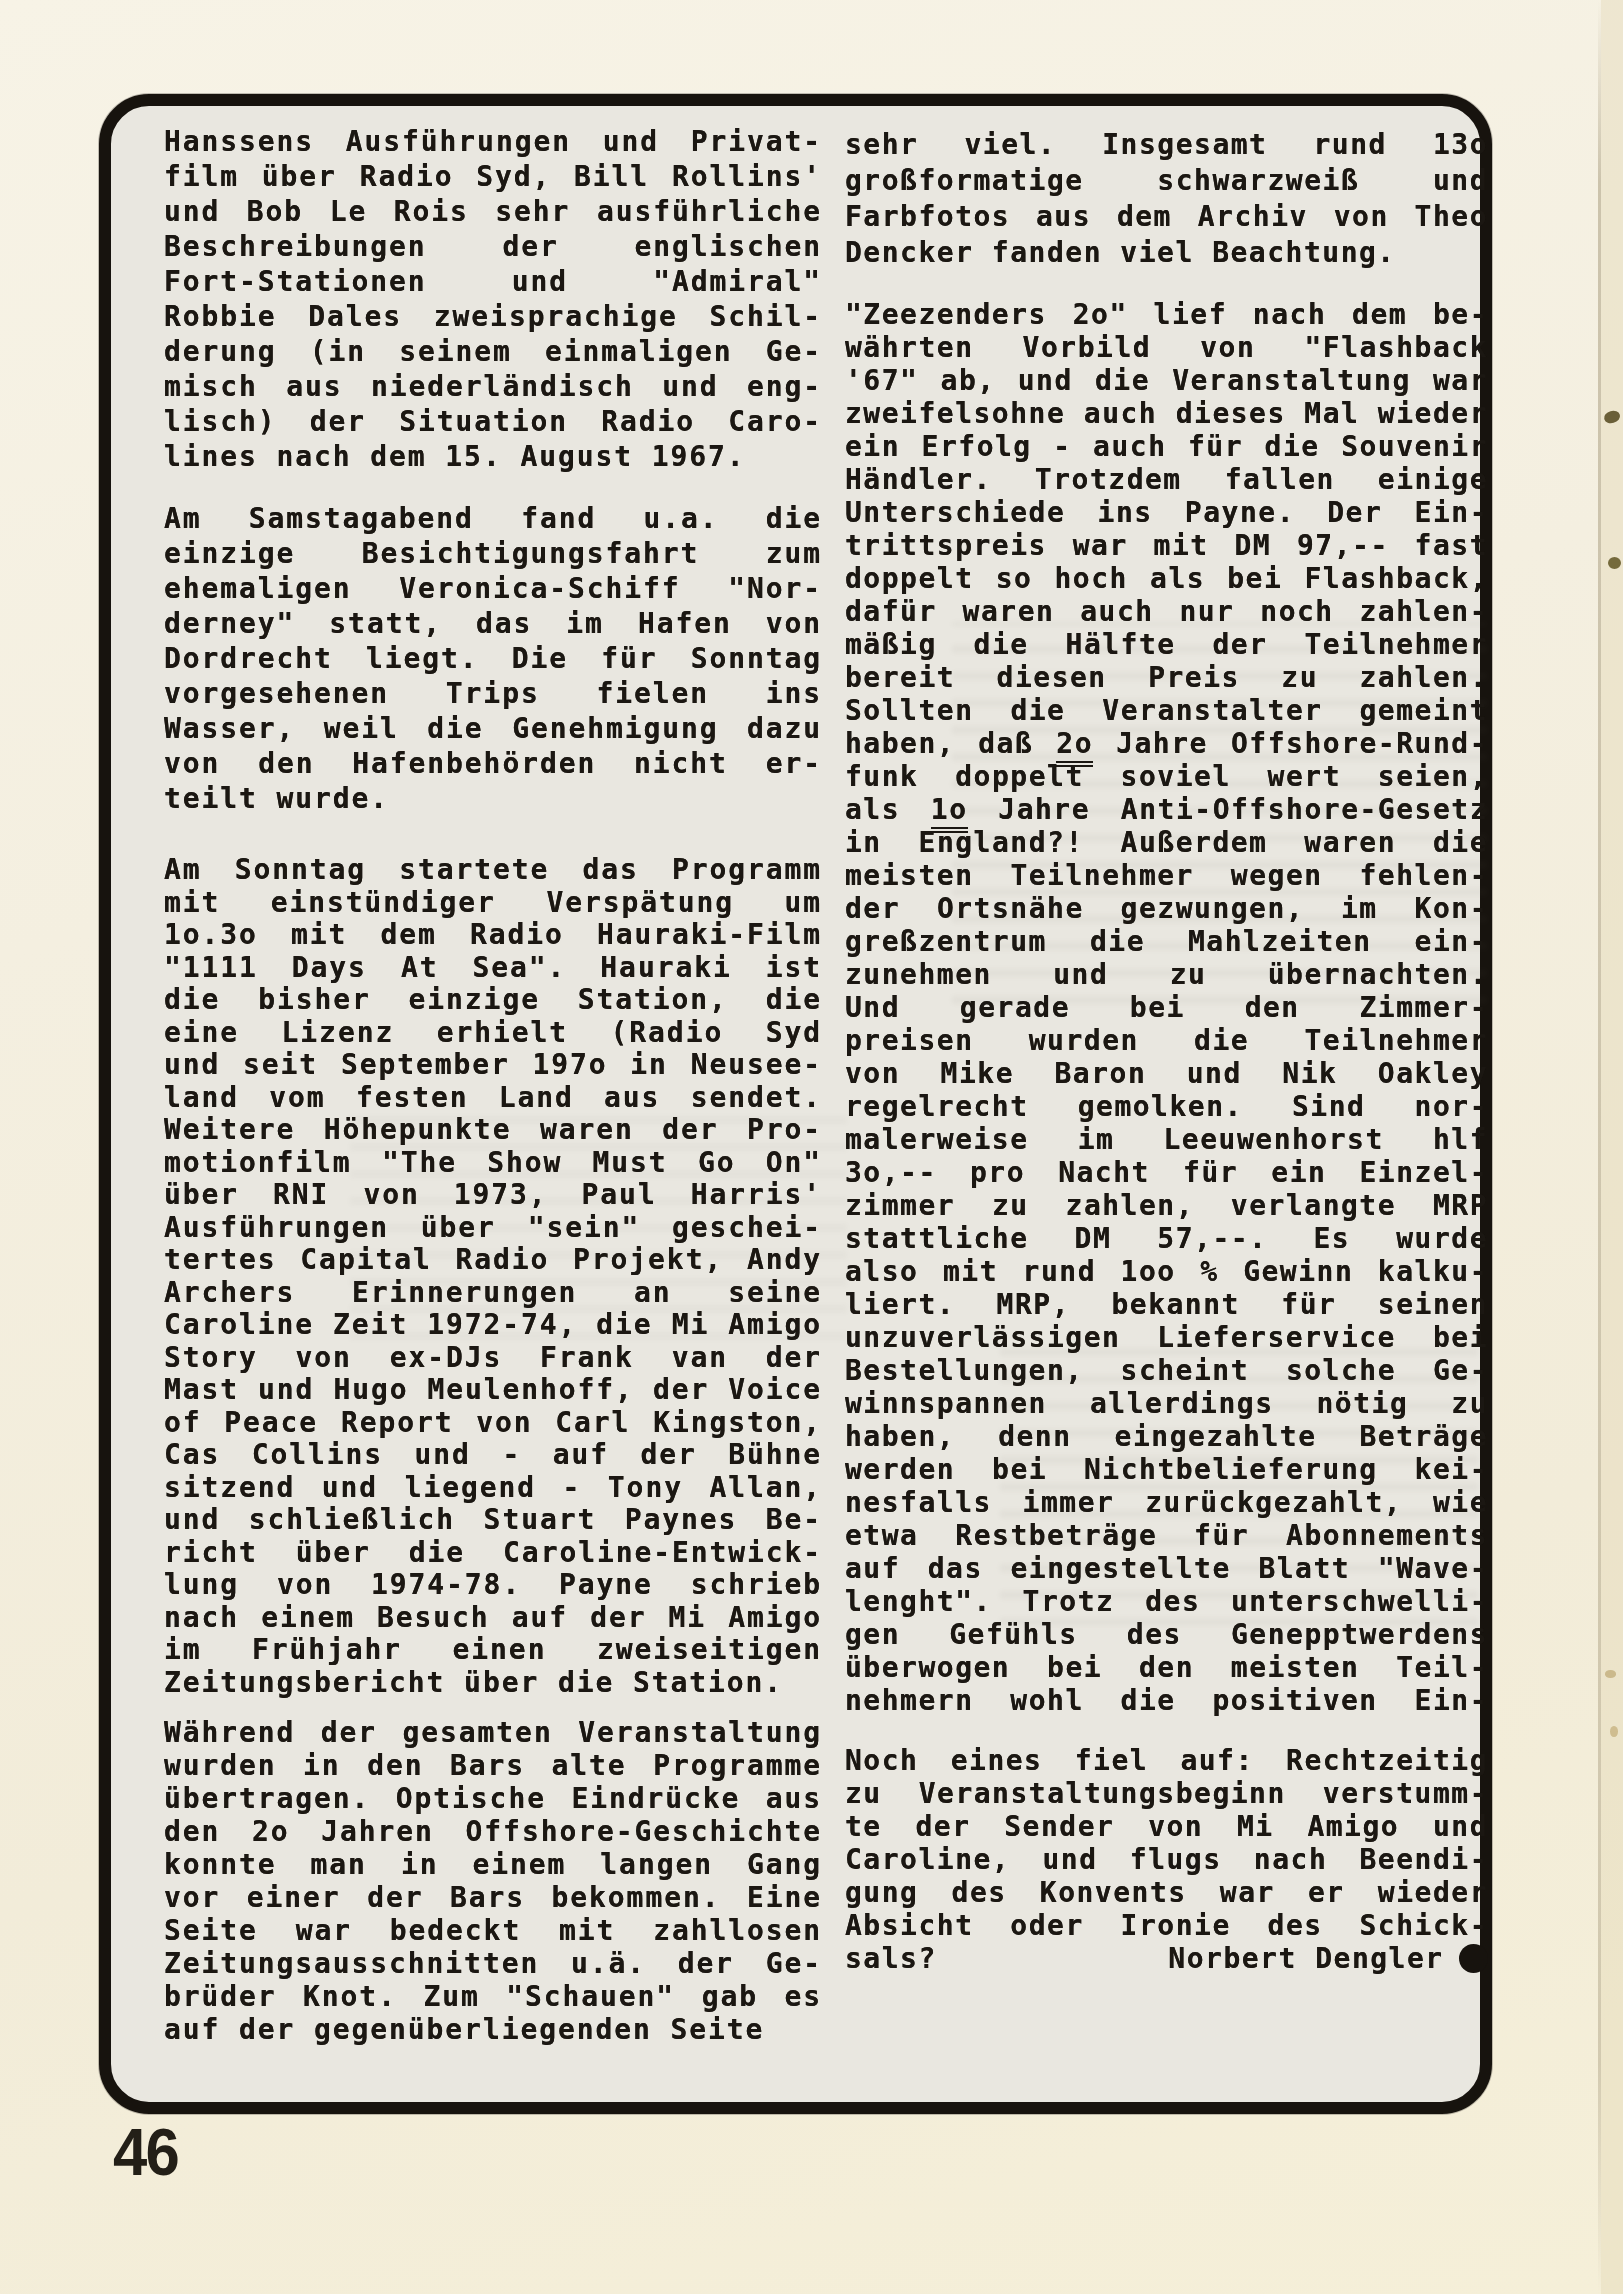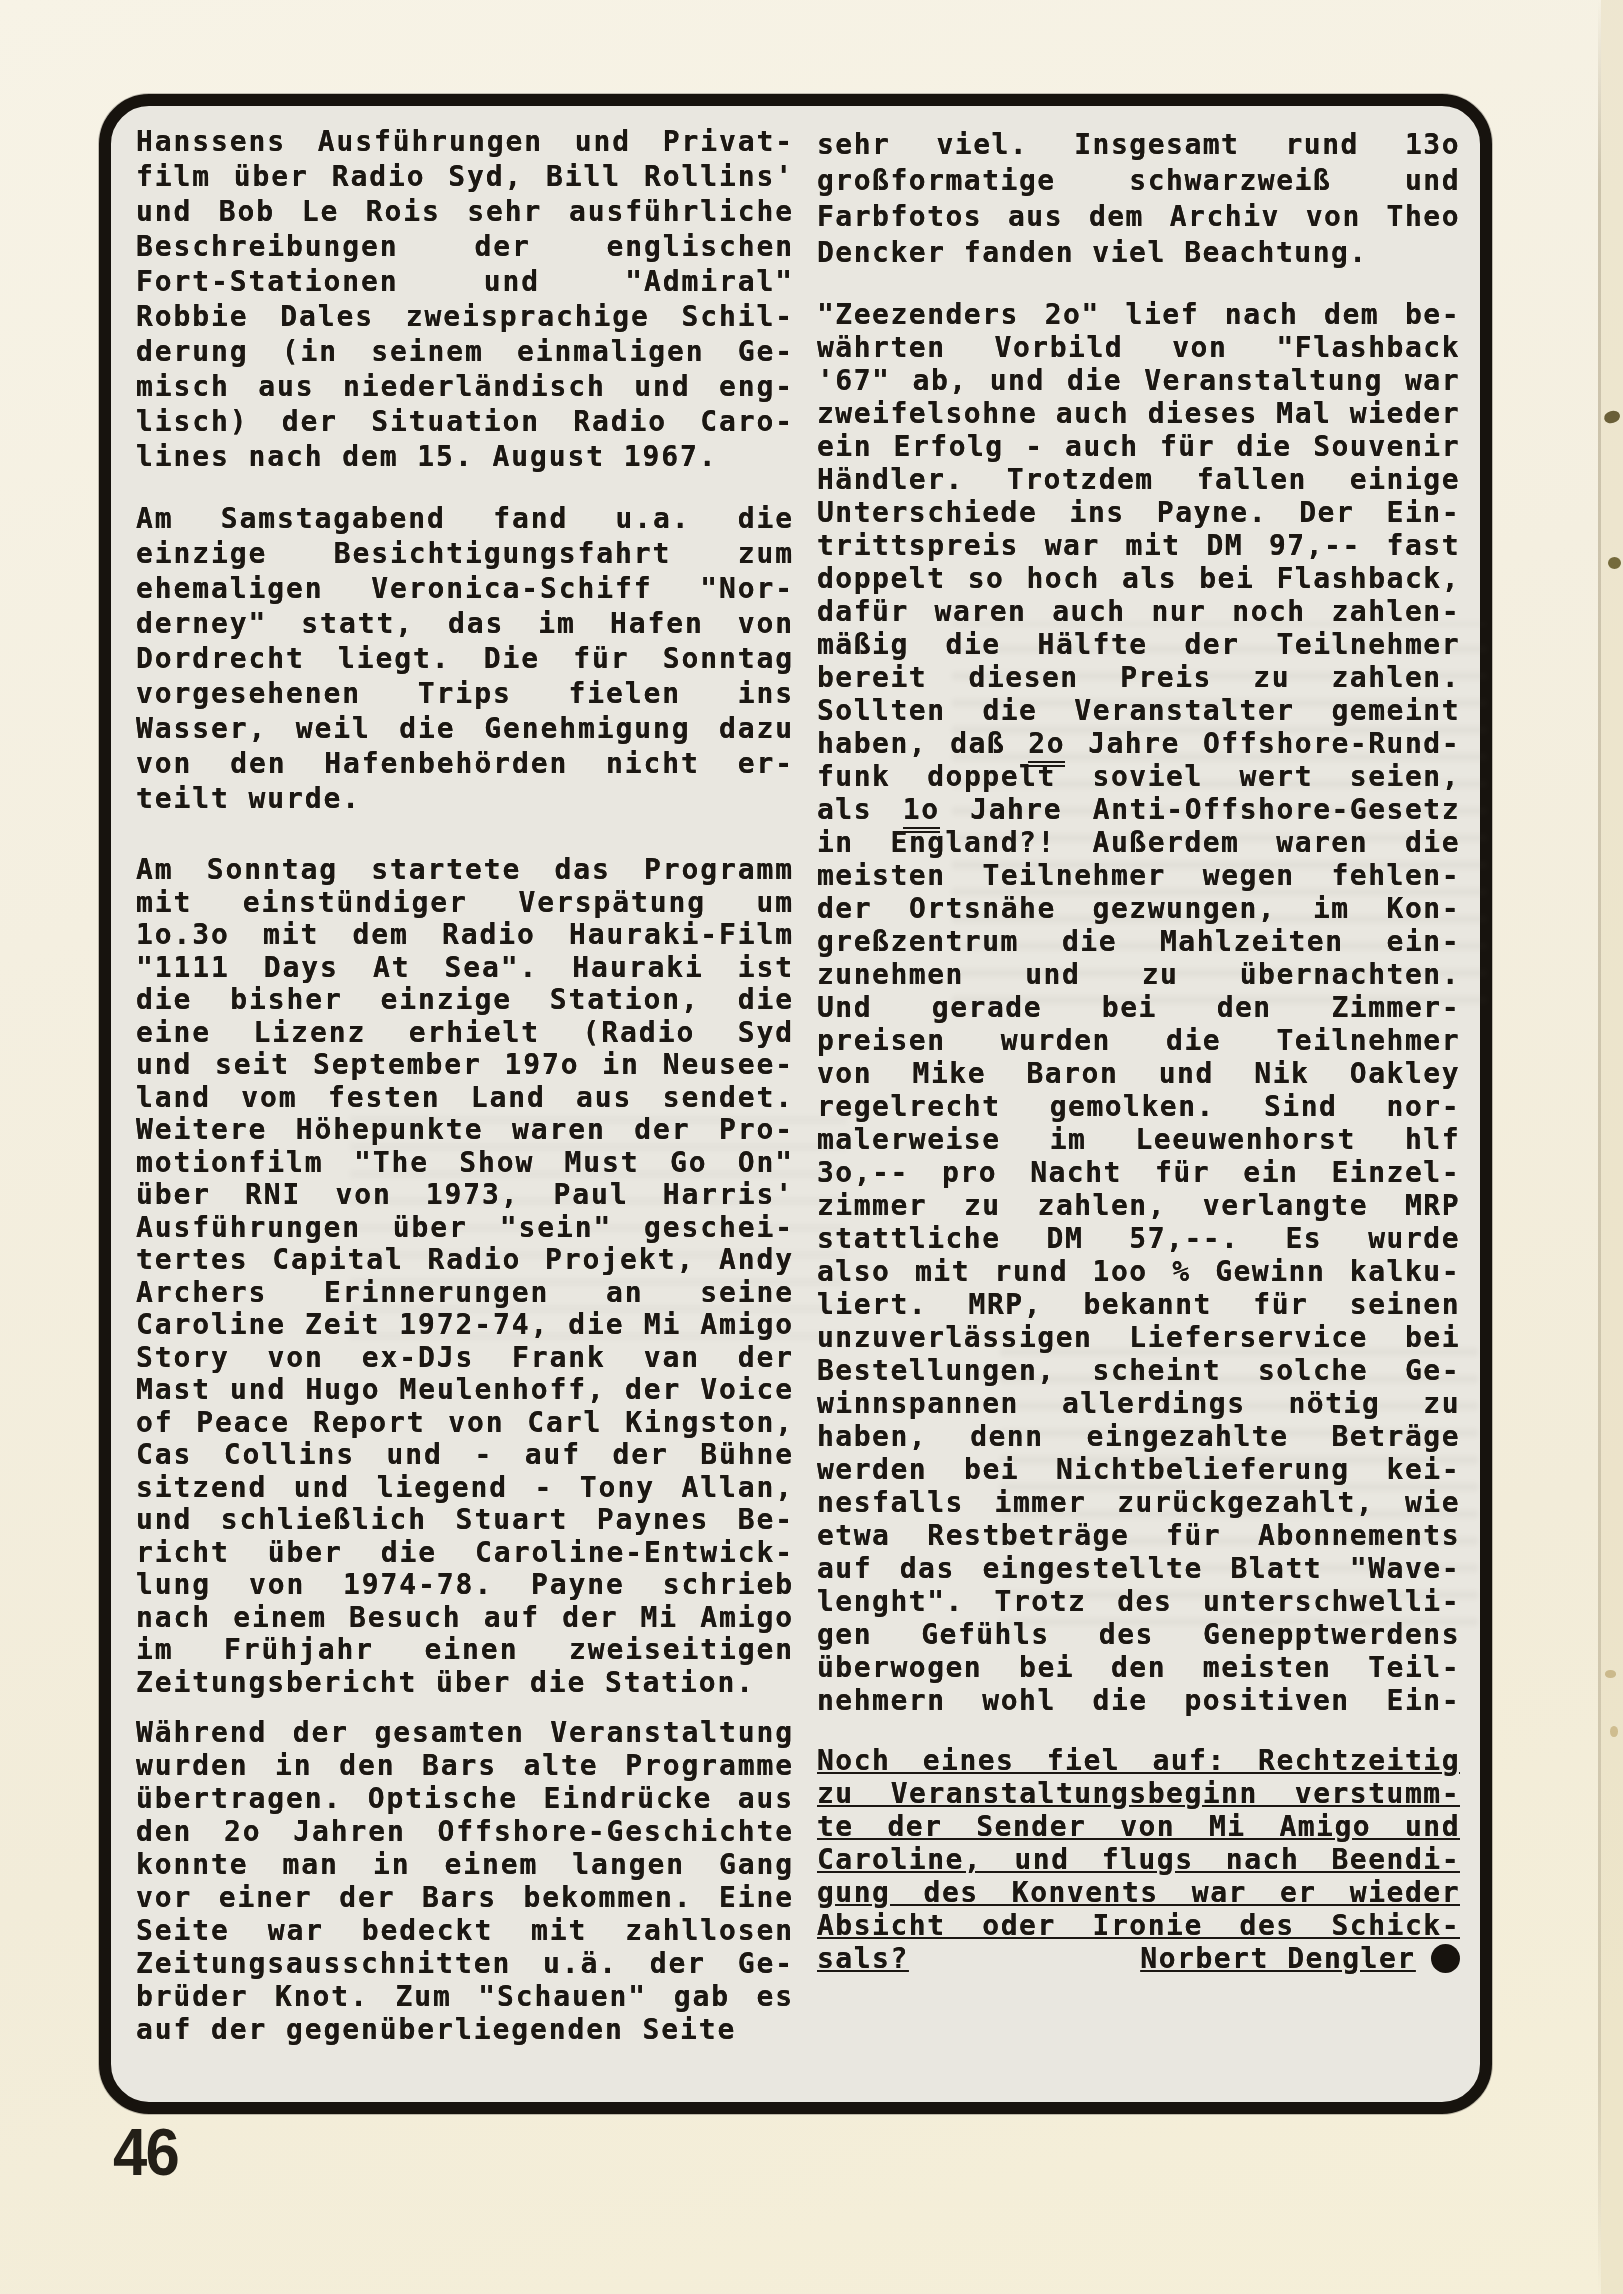--- a/index.html
+++ b/index.html
@@ -10,31 +10,31 @@
     font-family:"DejaVu Sans Mono",monospace;
   }
   
   .content-box{
     position:absolute;left:99px;top:94px;width:1369px;height:1996px;
     border:12.4px solid #17130e;border-radius:50px;
     background:#e9e7e0;
     box-shadow:0 0 0 1px rgba(23,19,14,.25);
   }
   
-  .col{position:absolute;color:#1b1712;}
+  .col{position:absolute;color:#1b1712;margin-left:28px;}
   .col-left{left:136px;top:124px;width:658px;}
   .col-right{left:817px;top:127px;width:643px;}
   .para{position:relative;}
   .col-left  .para:nth-child(1){line-height:35px;}
   .col-left  .para:nth-child(2){line-height:35px;margin-top:27px;}
   .col-left  .para:nth-child(3){line-height:32.5px;margin-top:38px;}
   .col-left  .para:nth-child(4){line-height:33px;margin-top:17px;}
   .col-right .para:nth-child(1){line-height:36px;}
   .col-right .para:nth-child(2){line-height:33px;margin-top:27px;}
-  .col-right .para:nth-child(3){line-height:33px;margin-top:27px;text-decoration:underline;}
+  .col-right .para:nth-child(3){line-height:33px;margin-top:27px;}
   .tline{
     font-weight:700;font-size:28px;
     letter-spacing:1.9px;
     text-align:justify;text-align-last:justify;
     text-shadow:0 0 0.6px rgba(27,23,18,.85);
     white-space:normal;
   }
   .col-right .tline{letter-spacing:1.5px;}
   .tline.last{text-align-last:left;}
   .u{border-bottom:6.7px double #1b1712;padding-bottom:1px;}

